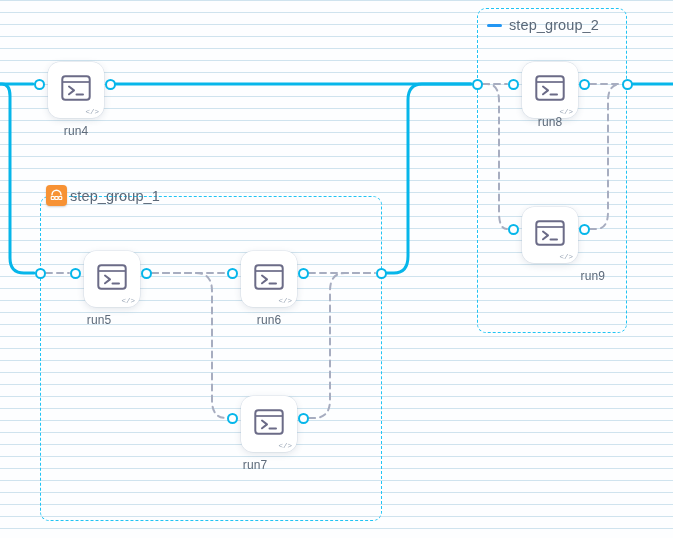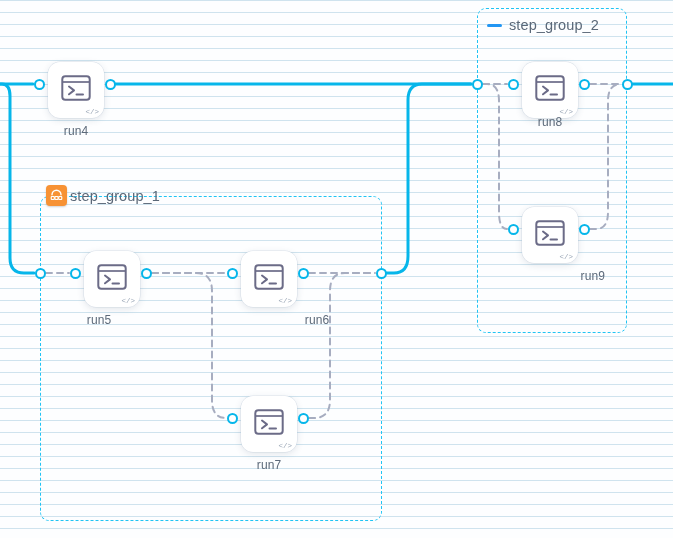--- a/index.html
+++ b/index.html
@@ -169,31 +169,31 @@
       <div class="node-label" style="left: 44px; top: 313px; color: rgb(93, 106, 122);">run5</div>
       <div class="node" style="left: 241px; top: 251px;">
         <span><svg width="30" height="26" viewBox="0 0 30 26" aria-hidden="true">
             <rect x="1.3" y="1.3" width="27.4" height="23.4" rx="3" fill="none" stroke="#6b6b87" stroke-width="2"></rect>
             <line x1="1.3" y1="7" x2="28.7" y2="7" stroke="#6b6b87" stroke-width="1.7"></line>
             <polyline points="8,11.5 13,15.4 8,19.3" fill="none" stroke="#6b6b87" stroke-width="2" stroke-linecap="round" stroke-linejoin="round"></polyline>
             <line x1="15.5" y1="19.5" x2="22" y2="19.5" stroke="#6b6b87" stroke-width="2" stroke-linecap="round"></line>
           </svg></span>
         <span class="node-code">&lt;/&gt;</span>
       </div>
-      <div class="node-label" style="left: 214px; top: 313px; color: rgb(93, 106, 122); padding-left: 48px;">run6</div>
+      <div class="node-label" style="left: 214px; top: 313px; color: rgb(93, 106, 122);">run6</div>
       <div class="node" style="left: 241px; top: 396px;">
         <span><svg width="30" height="26" viewBox="0 0 30 26" aria-hidden="true">
             <rect x="1.3" y="1.3" width="27.4" height="23.4" rx="3" fill="none" stroke="#6b6b87" stroke-width="2"></rect>
             <line x1="1.3" y1="7" x2="28.7" y2="7" stroke="#6b6b87" stroke-width="1.7"></line>
             <polyline points="8,11.5 13,15.4 8,19.3" fill="none" stroke="#6b6b87" stroke-width="2" stroke-linecap="round" stroke-linejoin="round"></polyline>
             <line x1="15.5" y1="19.5" x2="22" y2="19.5" stroke="#6b6b87" stroke-width="2" stroke-linecap="round"></line>
           </svg></span>
         <span class="node-code">&lt;/&gt;</span>
       </div>
-      <div class="node-label" style="left: 214px; top: 458px; color: rgb(93, 106, 122);">run7</div>
+      <div class="node-label" style="left: 200px; top: 458px; color: rgb(93, 106, 122);">run7</div>
       <div class="node" style="left: 522px; top: 62px;">
         <span><svg width="30" height="26" viewBox="0 0 30 26" aria-hidden="true">
             <rect x="1.3" y="1.3" width="27.4" height="23.4" rx="3" fill="none" stroke="#6b6b87" stroke-width="2"></rect>
             <line x1="1.3" y1="7" x2="28.7" y2="7" stroke="#6b6b87" stroke-width="1.7"></line>
             <polyline points="8,11.5 13,15.4 8,19.3" fill="none" stroke="#6b6b87" stroke-width="2" stroke-linecap="round" stroke-linejoin="round"></polyline>
             <line x1="15.5" y1="19.5" x2="22" y2="19.5" stroke="#6b6b87" stroke-width="2" stroke-linecap="round"></line>
           </svg></span>
         <span class="node-code">&lt;/&gt;</span>
       </div>
       <div class="node-label" style="left: 495px; top: 115px; color: rgb(93, 106, 122);">run8</div>

